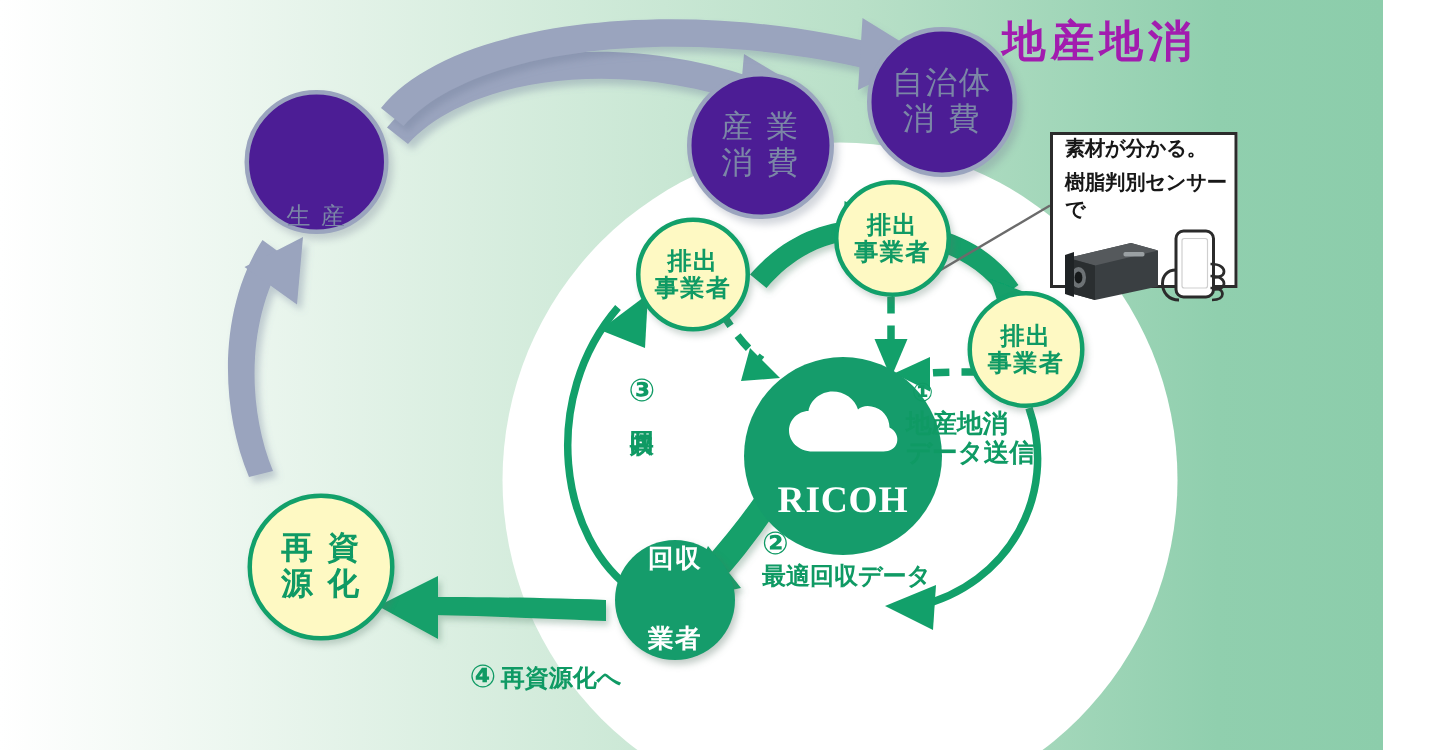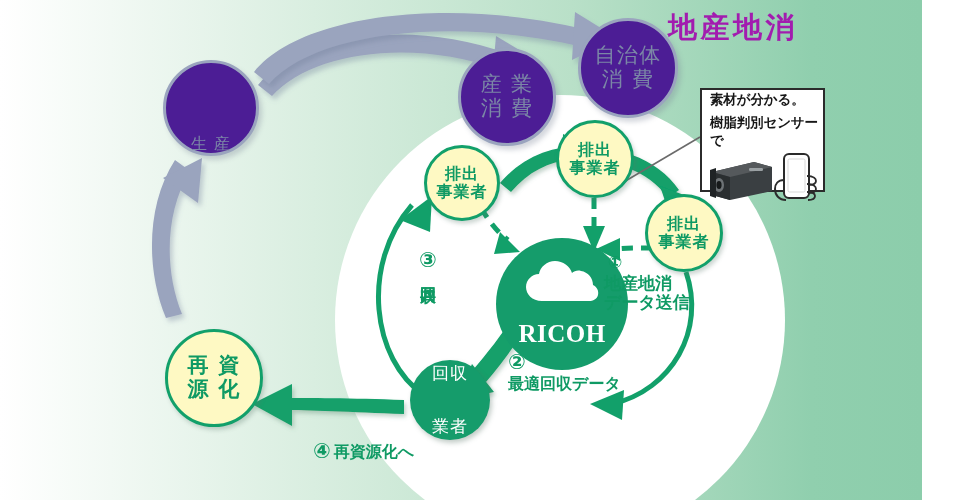--- a/index.html
+++ b/index.html
@@ -53,21 +53,21 @@
   .node-green-hollow {
     background: #fef9c3;
     border: 3px solid #12a06a;
     color: #0f9a64;
     font-weight: 700;
     box-shadow: 2px 3px 4px rgba(90,120,105,0.3);
   }
   .node-green-solid {
     background: #159c6b;
     color: #ffffff;
-    font-weight: 400;
+    font-weight: 700;
     box-shadow: 2px 3px 5px rgba(80,110,95,0.35);
     gap: 33px;
   }
   .ricoh-circle {
     position: absolute;
     width: 132px;
     height: 132px;
     border-radius: 50%;
     background: #159c6b;
     display: flex;

